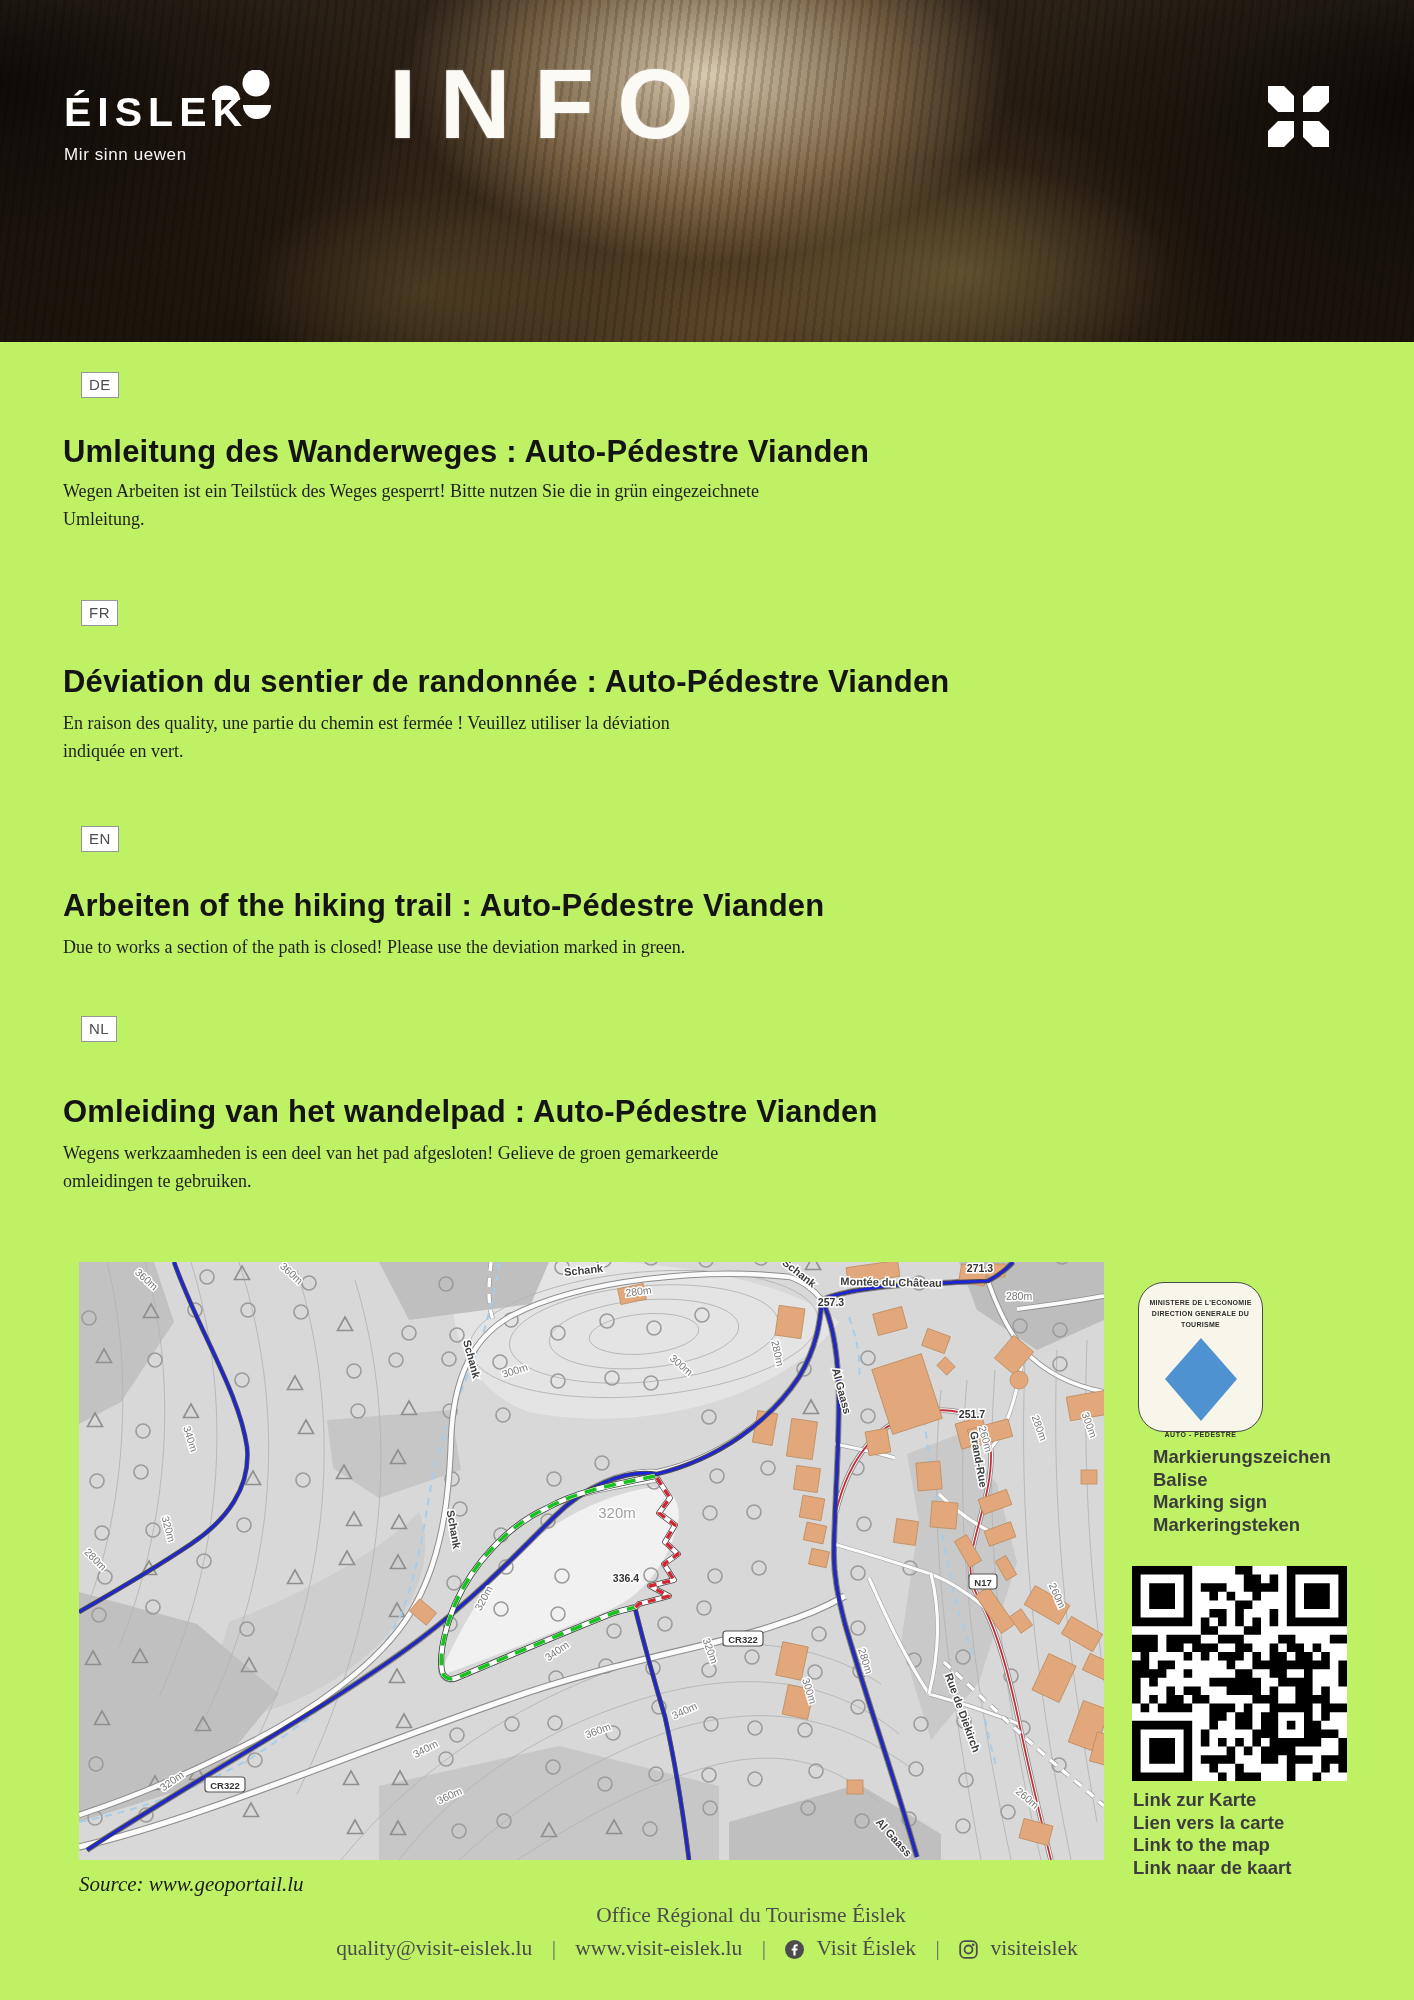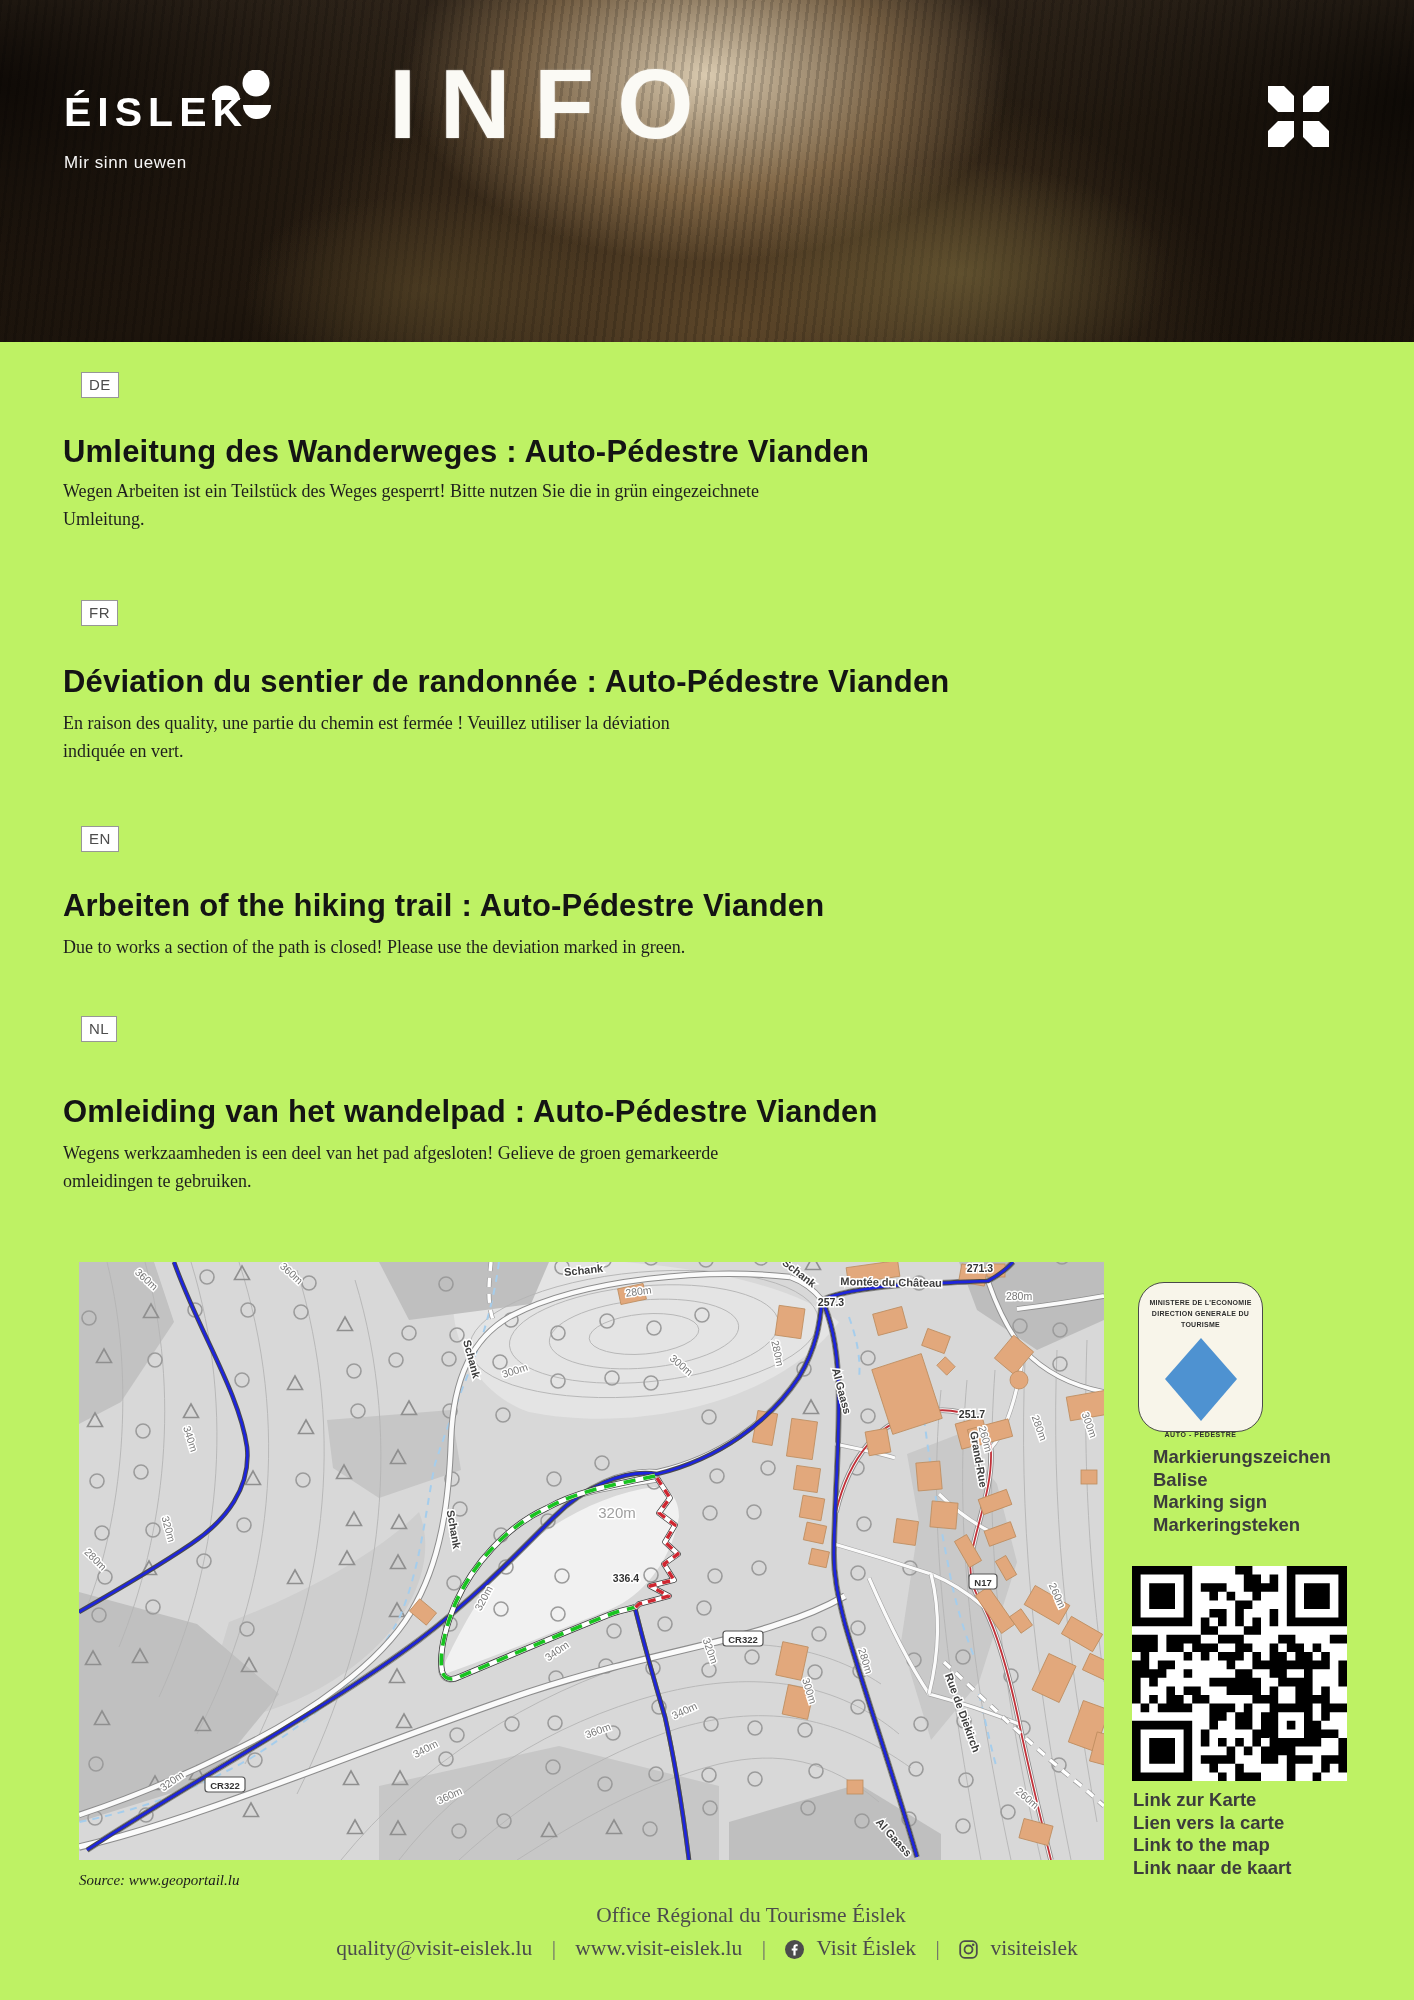--- a/index.html
+++ b/index.html
@@ -17,38 +17,38 @@
       linear-gradient(180deg,#3b2f22 0%,#2b2014 35%,#241a10 70%,#1c140c 100%);
   }
   #hero:after{content:"";position:absolute;inset:0;
       background:
        radial-gradient(ellipse 300px 160px at 68% 80%, rgba(155,140,80,.35), transparent 70%),
        radial-gradient(ellipse 260px 140px at 30% 85%, rgba(120,100,55,.30), transparent 70%),
        repeating-linear-gradient(97deg, rgba(0,0,0,.14) 0 3px, transparent 3px 9px);}
   #brand{position:absolute;left:64px;top:92px;color:#fff;z-index:3;}
   #brand .mark{position:absolute;left:148px;top:-22px;}
   #brand h1{margin:0;font-size:41px;font-weight:700;letter-spacing:6px;line-height:1;}
-  #brand .tag{margin-top:20px;font-size:17px;font-weight:400;letter-spacing:.6px;opacity:.96;}
+  #brand .tag{margin-top:12px;font-size:17px;font-weight:400;letter-spacing:.6px;opacity:.96;}
   #infoTitle{position:absolute;left:553px;top:48px;transform:translateX(-50%);z-index:3;
       font-size:98px;font-weight:700;letter-spacing:.24em;color:#fbfaf5;
       text-shadow:0 0 2px rgba(255,255,255,.45);}
   #xicon{position:absolute;left:1267px;top:85px;z-index:3;}
 
   
   .langtag{position:absolute;left:63px;border:1.5px solid #979797;color:#4d4d4d;
       font-size:15px;padding:3px 7px 4px;letter-spacing:.5px;background:#fff;margin-left:18px;}
   .h-title{position:absolute;left:63px;font-size:31px;font-weight:700;color:#141414;
       letter-spacing:.2px;white-space:nowrap;}
   .h-body{position:absolute;left:63px;width:1040px;font-family:"Liberation Serif",serif;
       font-size:18px;color:#1e1e1e;line-height:1.55;white-space:pre-line;}
 
   
   #mapwrap{position:absolute;left:79px;top:1262px;width:1025px;height:598px;}
   #source{position:absolute;left:79px;top:1872px;font-family:"Liberation Serif",serif;
-      font-style:italic;font-size:15px;color:#1c1c1c;}
+      font-style:italic;font-size:21px;color:#1c1c1c;}
 
   #signbox{position:absolute;left:1138px;top:1282px;width:125px;height:150px;
       background:#f8f5ea;border:1.6px solid #4a4a4a;border-radius:26px;box-sizing:border-box;
       text-align:center;color:#2e2e2e;}
   #signbox .s-top{margin-top:14px;font-size:7px;letter-spacing:.04em;line-height:1.6;font-weight:700;}
   #signbox svg{margin-top:6px;}
   #signbox .s-bot{margin-top:5px;font-size:7px;letter-spacing:.08em;font-weight:700;}
 
   .stack{position:absolute;left:1133px;width:275px;color:#3c3c3c;
       font-size:18.5px;font-weight:700;line-height:1.22;}

